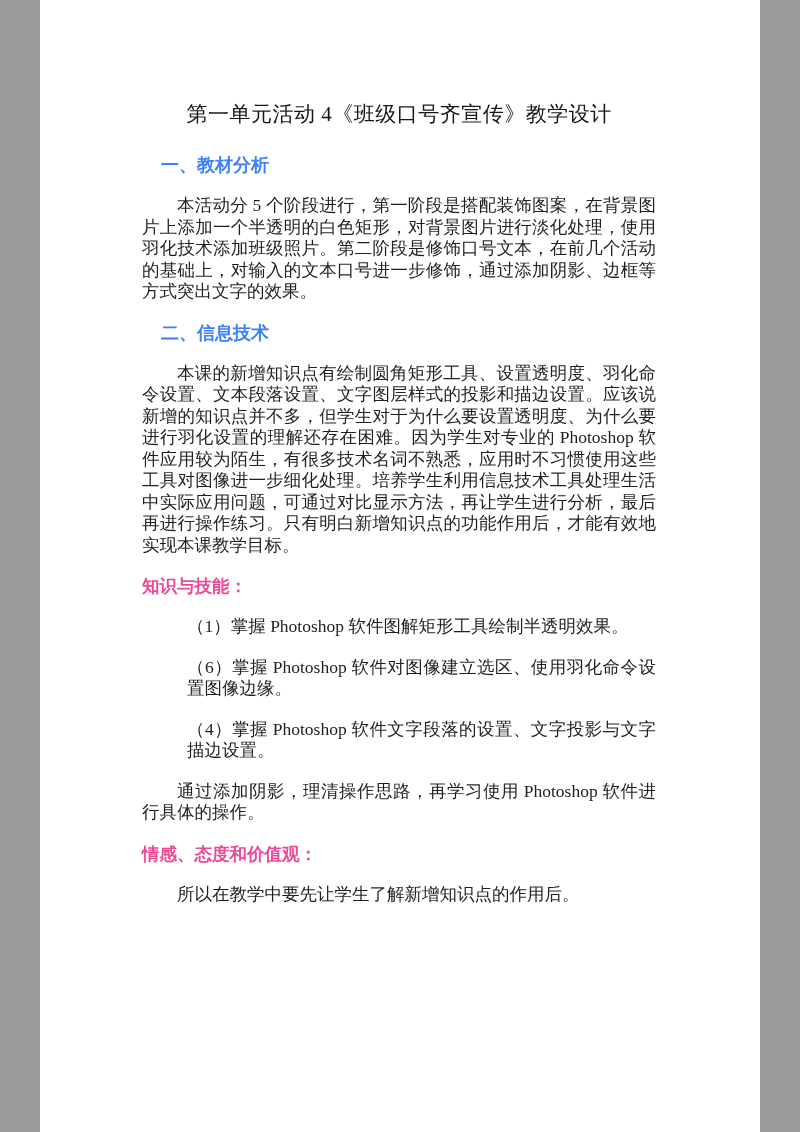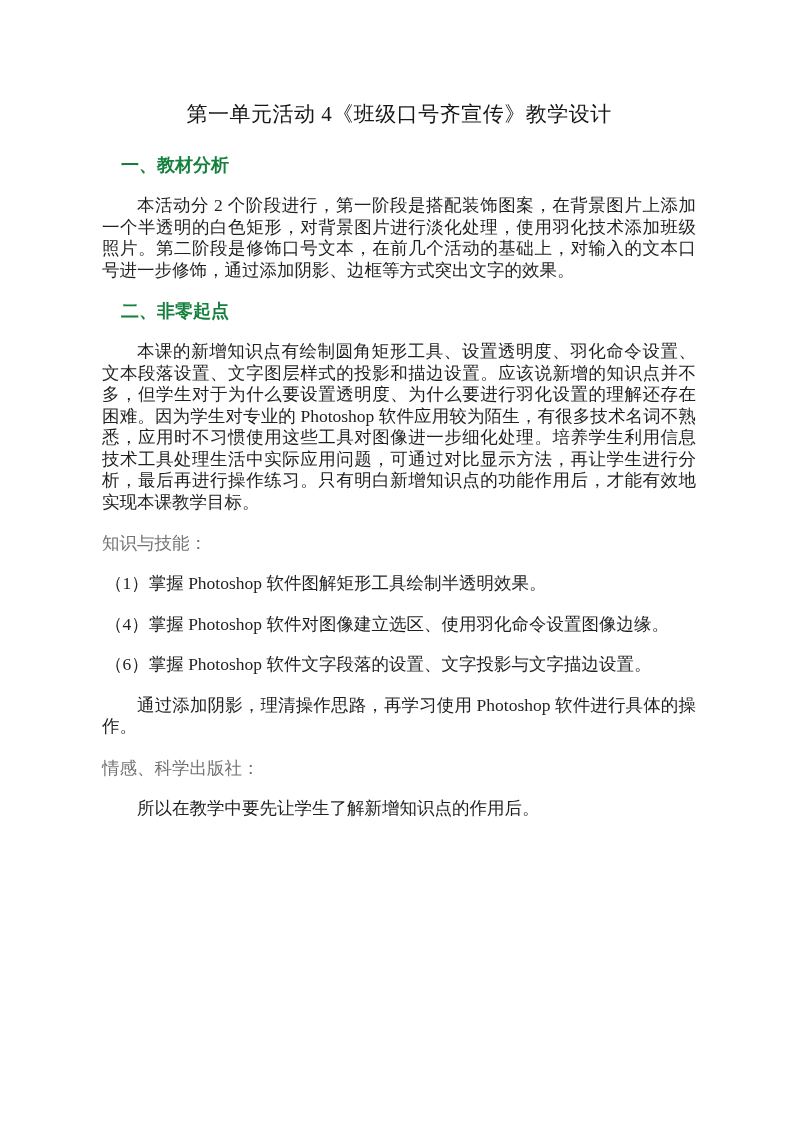--- a/index.html
+++ b/index.html
@@ -2,21 +2,21 @@
 <html><head>
 <meta charset="utf-8">
 <style>
   html, body {
     margin: 0;
     padding: 0;
     background: #9a9a9a;
   }
   .page {
     position: relative;
-    width: 800px;
+    width: 720px;
     height: 1132px;
     margin: 0 auto;
     background: #ffffff;
     box-sizing: border-box;
     padding: 100px 104px 40px 102px;
     color: #1f1f1f;
     font-family: "Liberation Serif", "DejaVu Serif", serif;
     font-size: 17.5px;
     line-height: 21.5px;
     overflow: hidden;
@@ -33,65 +33,66 @@
   }
   .block {
     margin: 0 0 19px 0;
   }
   .sec-heading {
     font-family: "Liberation Sans", "DejaVu Sans", sans-serif;
     font-weight: 700;
     font-size: 18px;
     line-height: 22px;
     padding-left: 19px;
-    color: #15803d;
+    color: #3b82f6;
   }
   .bold-label {
     font-family: "Liberation Sans", "DejaVu Sans", sans-serif;
-    font-weight: 400;
+    font-weight: 700;
     font-size: 17.5px;
     line-height: 22px;
-    color: #737373;
+    color: #ec4899;
   }
   .para {
     text-align: justify;
     text-indent: 2em;
   }
   .obj-item {
     text-align: justify;
     text-indent: 0;
     padding-left: 3px;
+    margin-left: 42px;
   }
 </style>
 </head>
 <body>
 
 <div class="page">
 
   <h1 class="doc-title">第一单元活动 4《班级口号齐宣传》教学设计</h1>
 
   <div class="block sec-heading">一、教材分析</div>
 
 
-  <div class="block para">本活动分 2 个阶段进行，第一阶段是搭配装饰图案，在背景图片上添加一个半透明的白色矩形，对背景图片进行淡化处理，使用羽化技术添加班级照片。第二阶段是修饰口号文本，在前几个活动的基础上，对输入的文本口号进一步修饰，通过添加阴影、边框等方式突出文字的效果。</div>
+  <div class="block para">本活动分 5 个阶段进行，第一阶段是搭配装饰图案，在背景图片上添加一个半透明的白色矩形，对背景图片进行淡化处理，使用羽化技术添加班级照片。第二阶段是修饰口号文本，在前几个活动的基础上，对输入的文本口号进一步修饰，通过添加阴影、边框等方式突出文字的效果。</div>
 
-  <div class="block sec-heading">二、非零起点</div>
+  <div class="block sec-heading">二、信息技术</div>
 
   <div class="block para">本课的新增知识点有绘制圆角矩形工具、设置透明度、羽化命令设置、文本段落设置、文字图层样式的投影和描边设置。应该说新增的知识点并不多，但学生对于为什么要设置透明度、为什么要进行羽化设置的理解还存在困难。因为学生对专业的 Photoshop 软件应用较为陌生，有很多技术名词不熟悉，应用时不习惯使用这些工具对图像进一步细化处理。培养学生利用信息技术工具处理生活中实际应用问题，可通过对比显示方法，再让学生进行分析，最后再进行操作练习。只有明白新增知识点的功能作用后，才能有效地实现本课教学目标。</div>
 
 
   <div class="block bold-label">知识与技能：</div>
 
   <div class="block obj-item">（1）掌握 Photoshop 软件图解矩形工具绘制半透明效果。</div>
 
-  <div class="block obj-item">（4）掌握 Photoshop 软件对图像建立选区、使用羽化命令设置图像边缘。</div>
+  <div class="block obj-item">（6）掌握 Photoshop 软件对图像建立选区、使用羽化命令设置图像边缘。</div>
 
-  <div class="block obj-item">（6）掌握 Photoshop 软件文字段落的设置、文字投影与文字描边设置。</div>
+  <div class="block obj-item">（4）掌握 Photoshop 软件文字段落的设置、文字投影与文字描边设置。</div>
 
 
   <div class="block para">通过添加阴影，理清操作思路，再学习使用 Photoshop 软件进行具体的操作。</div>
 
-  <div class="block bold-label">情感、科学出版社：</div>
+  <div class="block bold-label">情感、态度和价值观：</div>
 
   <div class="block para">所以在教学中要先让学生了解新增知识点的作用后。</div>
 
 
 </div>
 
 </body></html>

